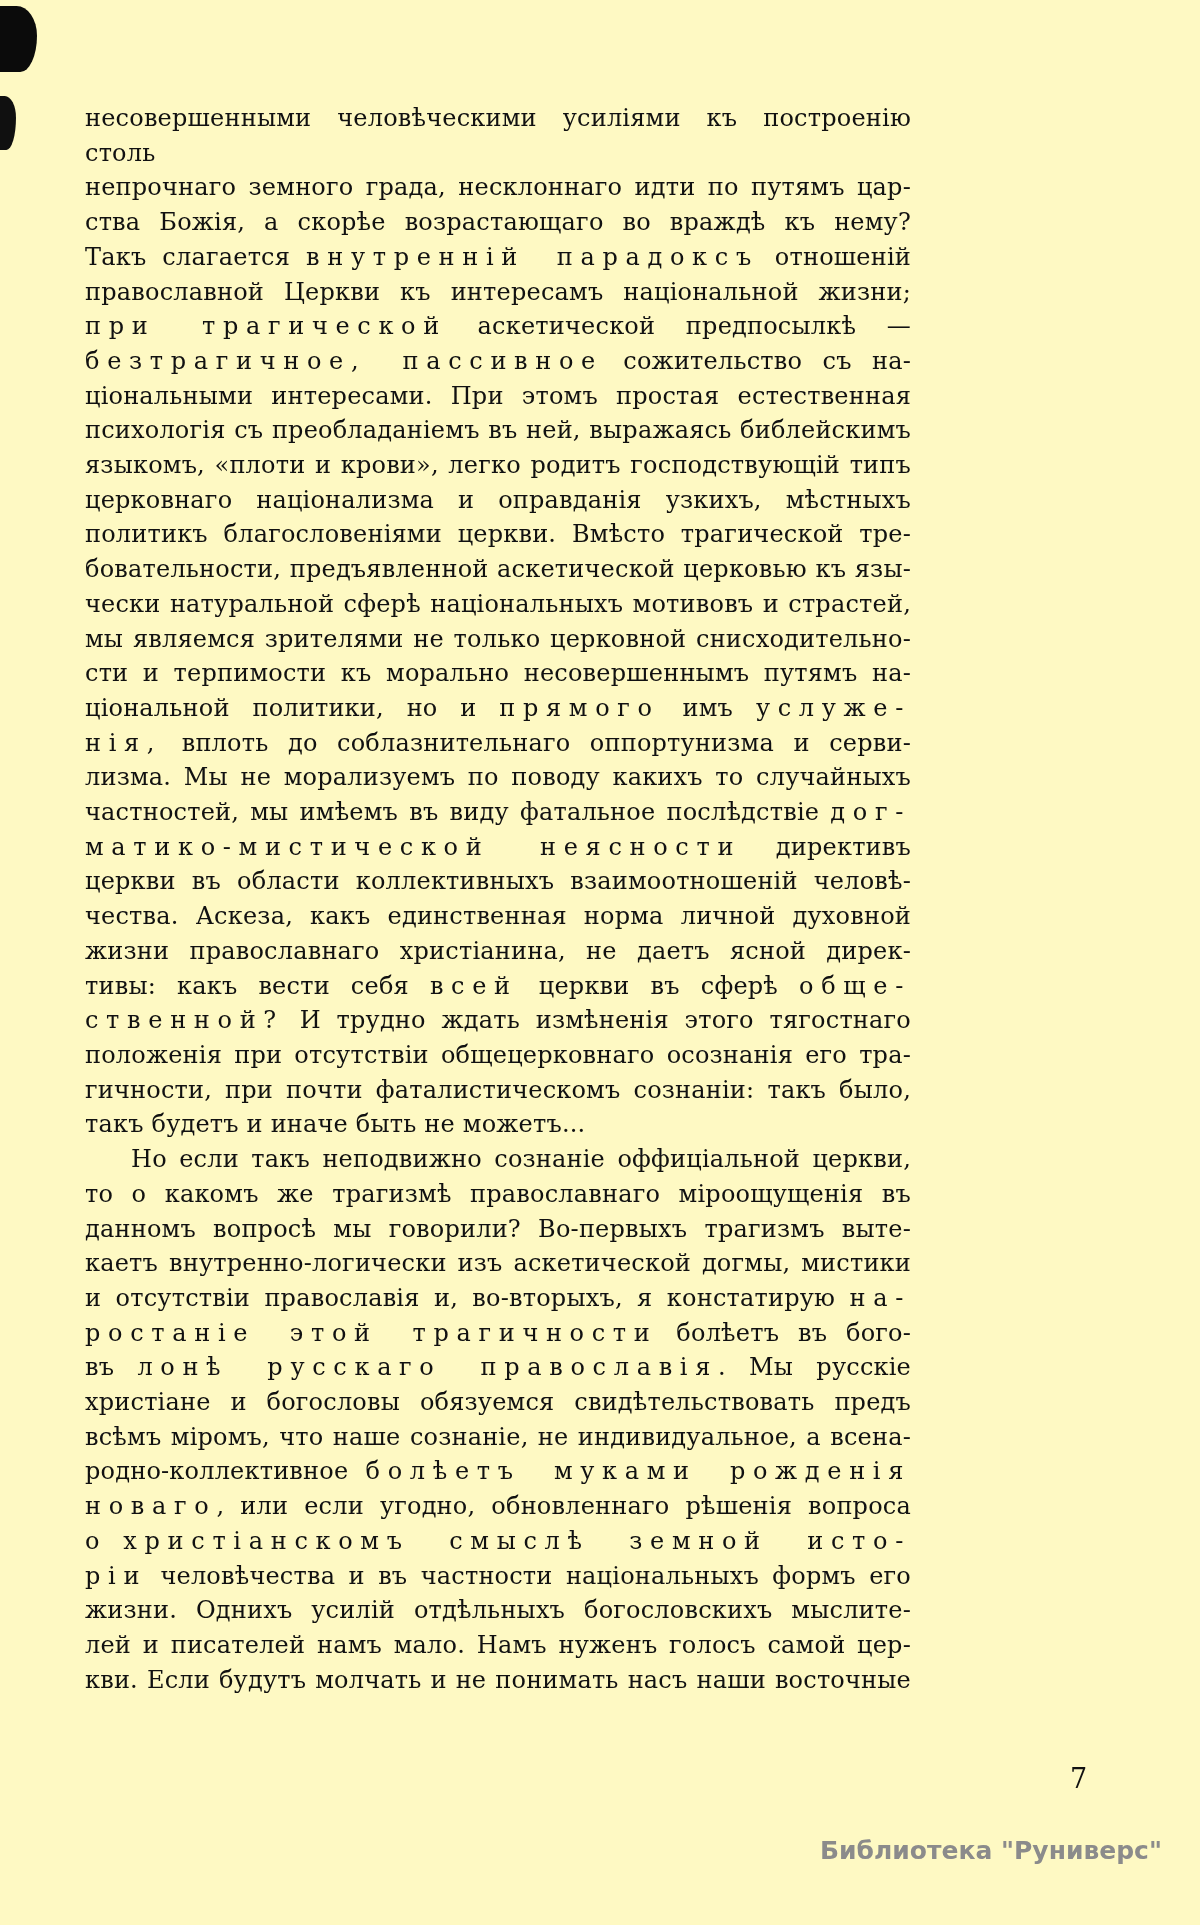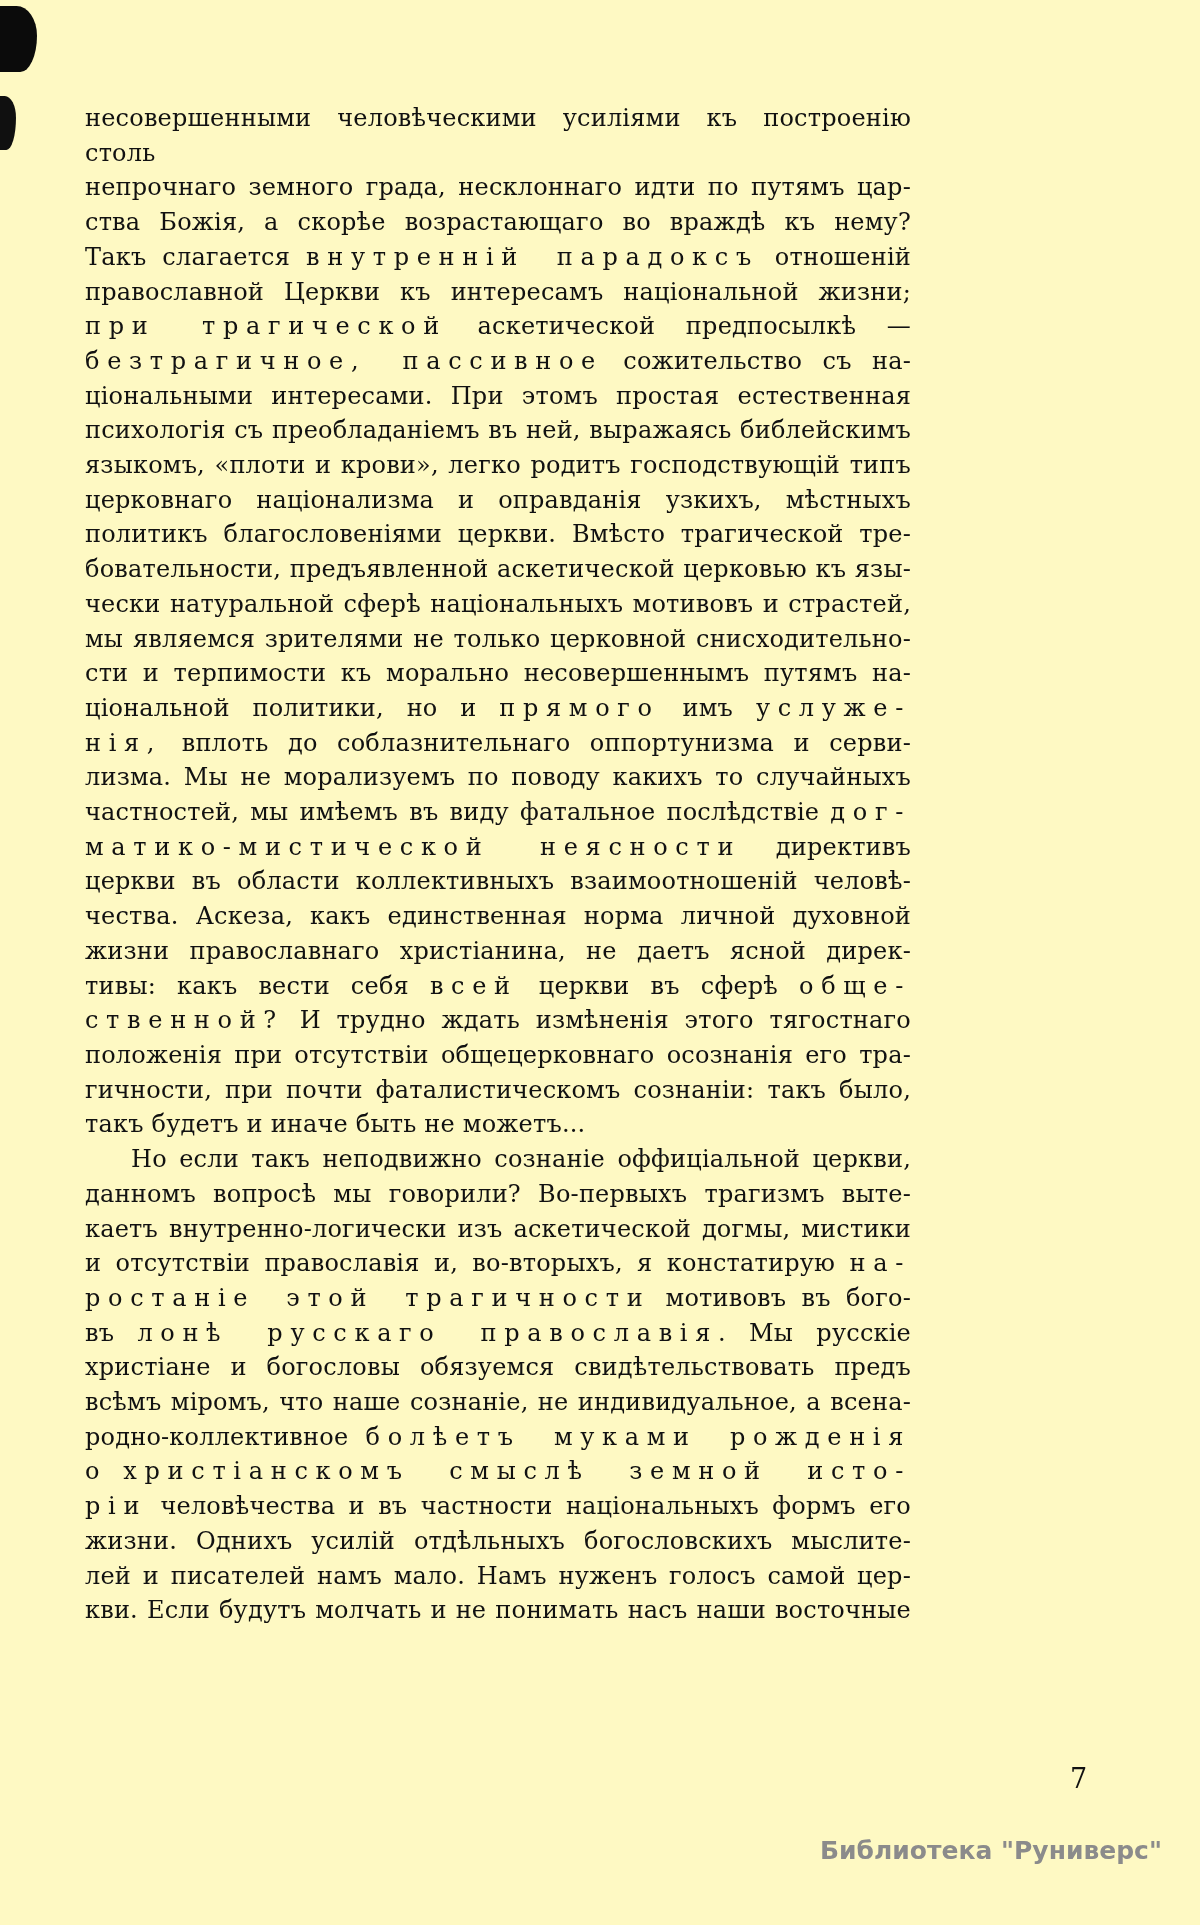--- a/index.html
+++ b/index.html
@@ -77,28 +77,30 @@
       <div class="line"><span class="sp">матико-мистической неясности</span><span> директивъ</span></div>
       <div class="line"><span>церкви въ области коллективныхъ взаимоотношеній человѣ-</span></div>
       <div class="line"><span>чества. Аскеза, какъ единственная норма личной духовной</span></div>
       <div class="line"><span>жизни православнаго христіанина, не даетъ ясной дирек-</span></div>
       <div class="line"><span>тивы: какъ вести себя </span><span class="sp">всей</span><span> церкви въ сферѣ </span><span class="sp">обще-</span></div>
       <div class="line"><span class="sp">ственной?</span><span> И трудно ждать измѣненія этого тягостнаго</span></div>
       <div class="line"><span>положенія при отсутствіи общецерковнаго осознанія его тра-</span></div>
       <div class="line"><span>гичности, при почти фаталистическомъ сознаніи: такъ было,</span></div>
       <div class="line nojust"><span>такъ будетъ и иначе быть не можетъ...</span></div>
       <div class="line ind"><span>Но если такъ неподвижно сознаніе оффиціальной церкви,</span></div>
+      <div class="line"><span>то о какомъ же трагизмѣ православнаго міроощущенія въ</span></div>
       <div class="line"><span>данномъ вопросѣ мы говорили? Во-первыхъ трагизмъ выте-</span></div>
       <div class="line"><span>каетъ внутренно-логически изъ аскетической догмы, мистики</span></div>
       <div class="line"><span>и отсутствіи православія и, во-вторыхъ, я констатирую </span><span class="sp">на-</span></div>
-      <div class="line"><span class="sp">ростаніе этой трагичности</span><span> мотивовъ въ бого-</span></div>
+      <div class="line"><span class="sp">ростаніе этой трагичности</span><span> болѣетъ въ бого-</span></div>
       <div class="line"><span>въ </span><span class="sp">лонѣ русскаго православія</span><span>. Мы русскіе</span></div>
       <div class="line"><span>христіане и богословы обязуемся свидѣтельствовать предъ</span></div>
       <div class="line"><span>всѣмъ міромъ, что наше сознаніе, не индивидуальное, а всена-</span></div>
       <div class="line"><span>родно-коллективное </span><span class="sp">болѣетъ муками рожденія</span></div>
+      <div class="line"><span class="sp">новаго</span><span>, или если угодно, обновленнаго рѣшенія вопроса</span></div>
       <div class="line"><span>о </span><span class="sp">христіанскомъ смыслѣ земной исто-</span></div>
       <div class="line"><span class="sp">ріи</span><span> человѣчества и въ частности національныхъ формъ его</span></div>
       <div class="line"><span>жизни. Однихъ усилій отдѣльныхъ богословскихъ мыслите-</span></div>
       <div class="line"><span>лей и писателей намъ мало. Намъ нуженъ голосъ самой цер-</span></div>
       <div class="line"><span>кви. Если будутъ молчать и не понимать насъ наши восточные</span></div>
     </div>
 
   <div class="page-number">7</div>
   <div class="watermark">Библиотека "Руниверс"</div>
 </div>

